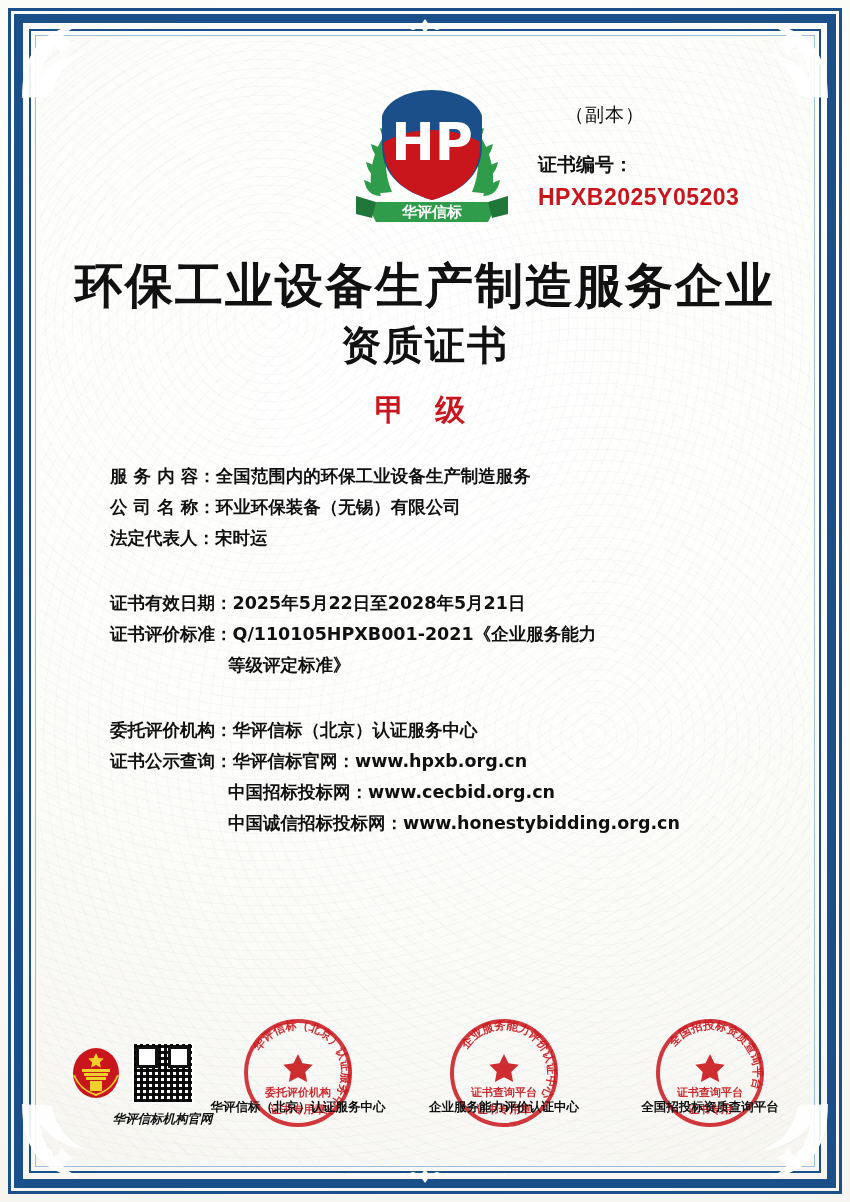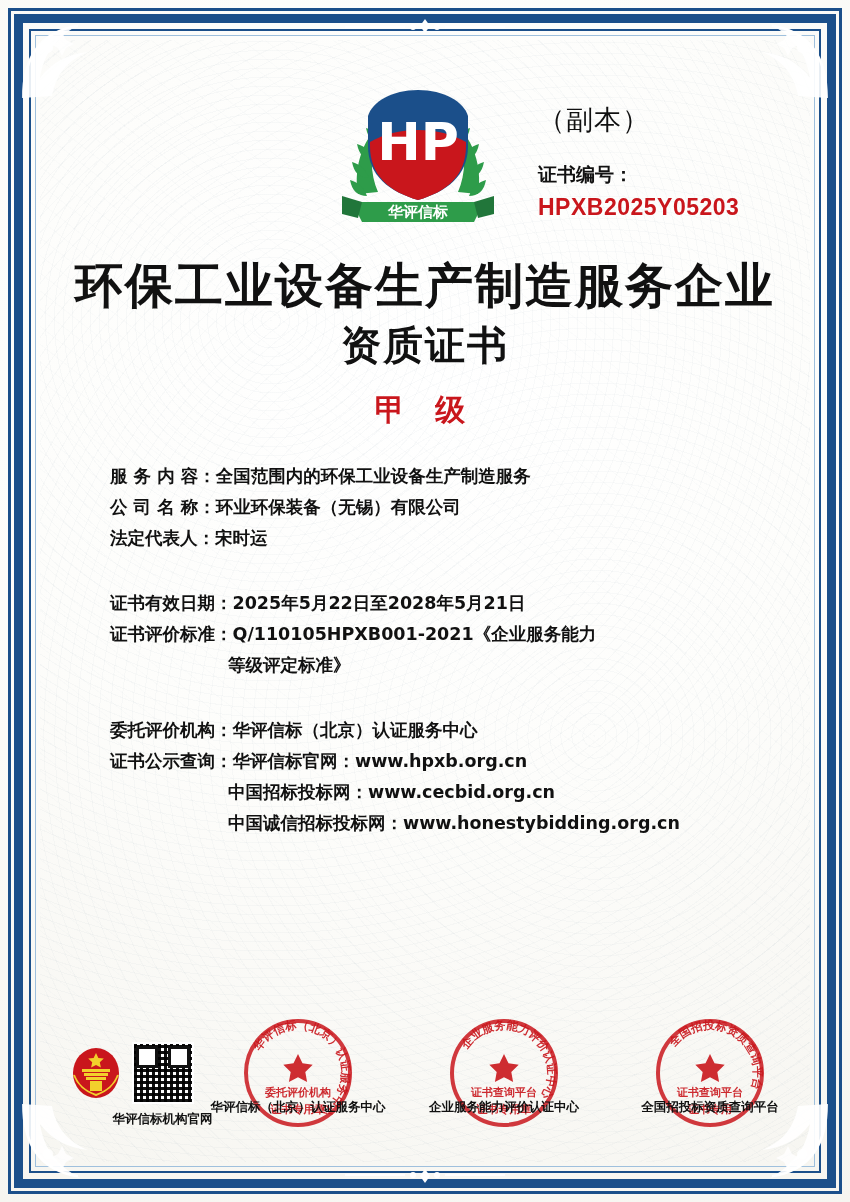--- a/index.html
+++ b/index.html
@@ -58,28 +58,29 @@
       repeating-radial-gradient(circle at 72% 62%, rgba(140,160,175,0.05) 0 1px, transparent 1px 11px),
       repeating-linear-gradient(38deg, rgba(150,170,185,0.035) 0 1px, transparent 1px 14px);
     pointer-events:none;
   }
 
   .content{position:absolute;inset:40px;box-sizing:border-box;}
 
   
   .header{position:relative;height:215px;}
   .logo{
-    position:absolute;left:288px;top:36px;width:180px;height:160px;
+    position:absolute;left:302px;top:36px;width:180px;height:160px;
   }
   .sidemeta{
     position:absolute;right:12px;top:62px;width:260px;text-align:left;
   }
   .copy-label{
-    font-size:27px;color:#111;letter-spacing:1px;margin-bottom:24px;
+    font-size:19px;color:#111;letter-spacing:1px;margin-bottom:24px;
     font-family:"Liberation Serif","DejaVu Serif",serif;
+    margin-left:27px;
   }
   .cert-no-label{
     font-size:19px;color:#111;font-weight:700;margin-bottom:6px;
     font-family:"Liberation Sans",sans-serif;
   }
   .cert-no-value{
     font-size:23px;color:#c9161c;font-weight:700;letter-spacing:.5px;
   }
 
   
@@ -111,21 +112,21 @@
   .group2{margin-top:34px;}
   .group3{margin-top:34px;}
   .indent{padding-left:118px;}
   .url{letter-spacing:1px;}
 
   
   .footer{
     position:absolute;left:0;right:0;bottom:26px;height:160px;
   }
   .emblem-wrap{
-    position:absolute;left:30px;bottom:8px;width:185px;text-align:center;
+    position:absolute;left:30px;bottom:8px;width:185px;text-align:center;font-style:italic;
   }
   .emblem-row{display:flex;align-items:center;gap:10px;justify-content:flex-start;}
   .emblem{width:52px;height:56px;}
   .qr{
     width:58px;height:58px;
     background:
       repeating-linear-gradient(0deg,#111 0 3px,#fff 3px 6px),
       repeating-linear-gradient(90deg,#111 0 3px,#fff 3px 6px);
     background-blend-mode:multiply;
     border:2px solid #fff;

